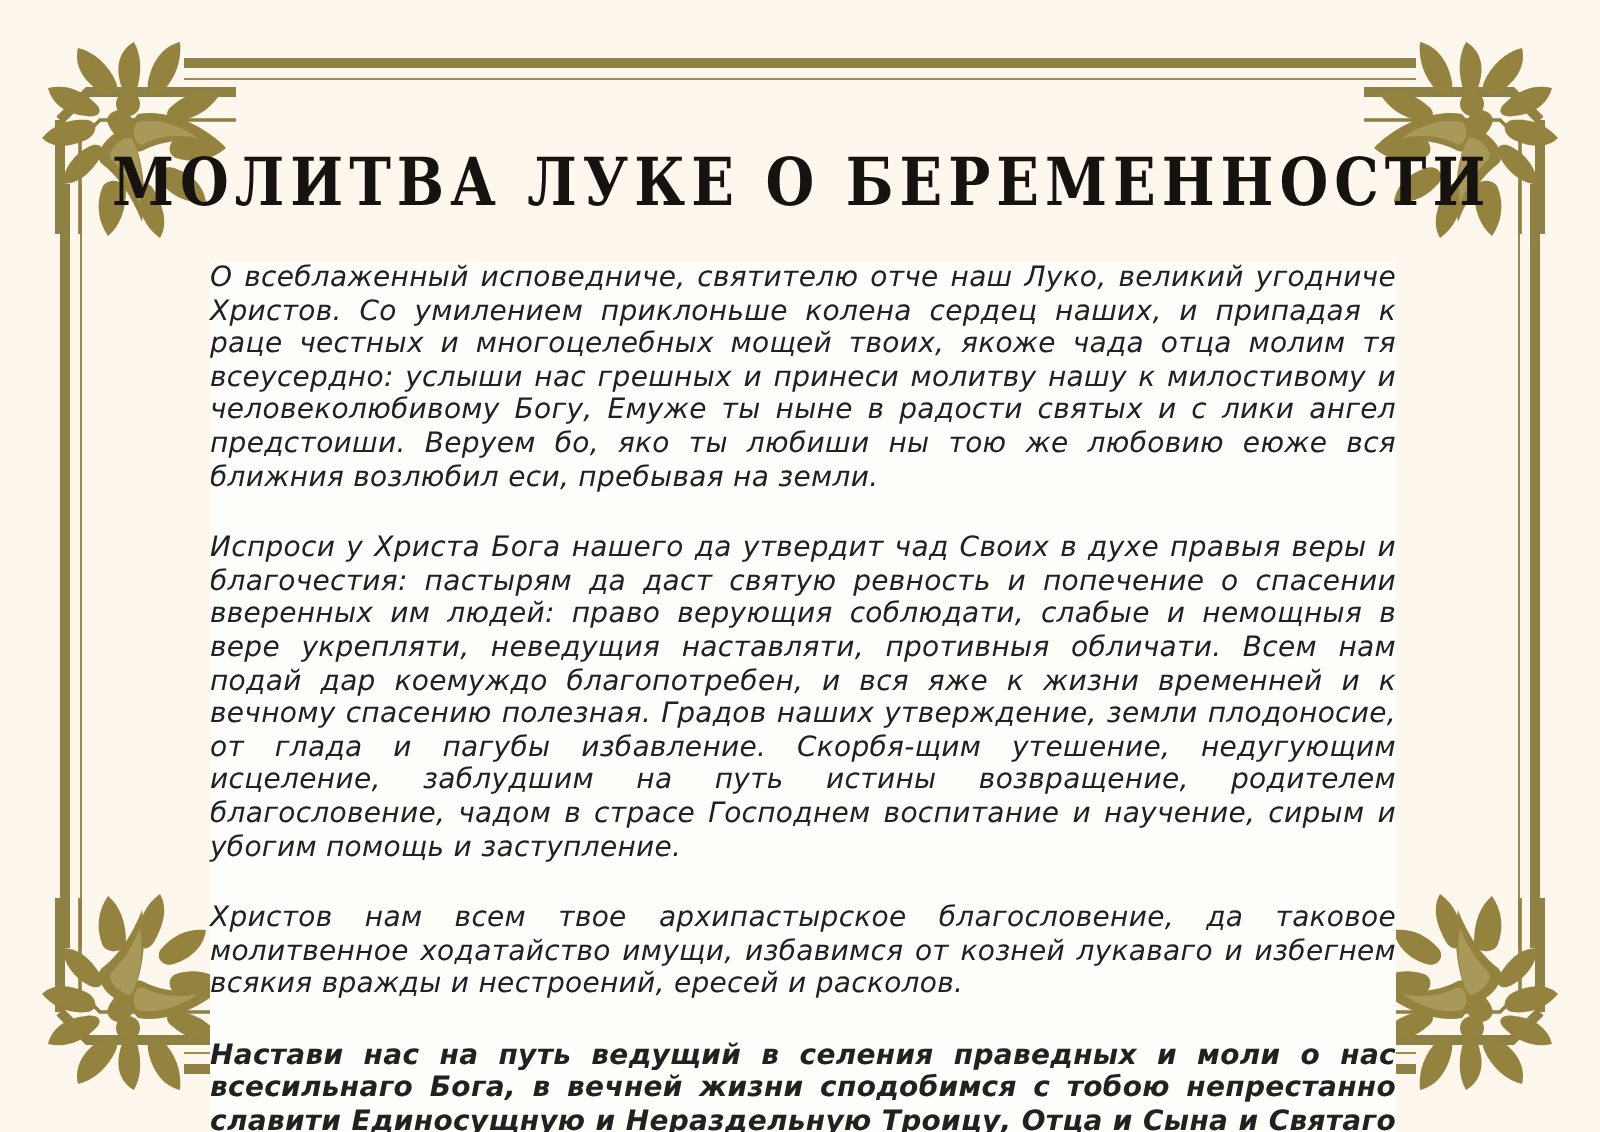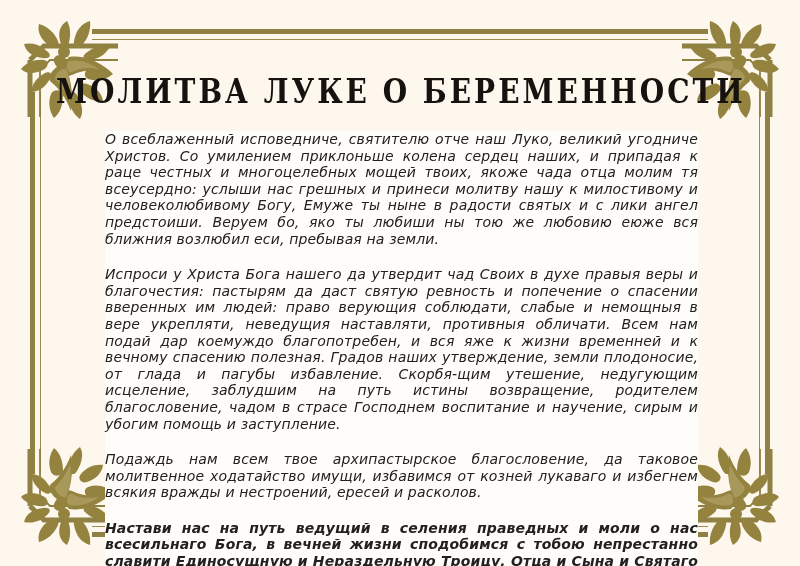--- a/index.html
+++ b/index.html
@@ -249,18 +249,18 @@
     </svg>
   </div>
 
   <div class="content">
 
     <h1 class="title">МОЛИТВА ЛУКЕ О БЕРЕМЕННОСТИ</h1>
 
     <div class="textpanel">
       <p class="para">О всеблаженный исповедниче, святителю отче наш Луко, великий угодниче Христов. Со умилением приклоньше колена сердец наших, и припадая к раце честных и многоцелебных мощей твоих, якоже чада отца молим тя всеусердно: услыши нас грешных и принеси молитву нашу к милостивому и человеколюбивому Богу, Емуже ты ныне в радости святых и с лики ангел предстоиши. Веруем бо, яко ты любиши ны тою же любовию еюже вся ближния возлюбил еси, пребывая на земли.</p>
       <p class="para">Испроси у Христа Бога нашего да утвердит чад Своих в духе правыя веры и благочестия: пастырям да даст святую ревность и попечение о спасении вверенных им людей: право верующия соблюдати, слабые и немощныя в вере укрепляти, неведущия наставляти, противныя обличати. Всем нам подай дар коемуждо благопотребен, и вся яже к жизни временней и к вечному спасению полезная. Градов наших утверждение, земли плодоносие, от глада и пагубы избавление. Скорбя-щим утешение, недугующим исцеление, заблудшим на путь истины возвращение, родителем благословение, чадом в страсе Господнем воспитание и научение, сирым и убогим помощь и заступление.</p>
-      <p class="para">Подаждь нам всем твое архипастырское благословение, да таковое молитвенное ходатайство имущи, избавимся от козней лукаваго и избегнем всякия вражды и нестроений, ересей и расколов.</p>
+      <p class="para">Христов нам всем твое архипастырское благословение, да таковое молитвенное ходатайство имущи, избавимся от козней лукаваго и избегнем всякия вражды и нестроений, ересей и расколов.</p>
       <p class="para">Настави нас на путь ведущий в селения праведных и моли о нас всесильнаго Бога, в вечней жизни сподобимся с тобою непрестанно славити Единосущную и Нераздельную Троицу, Отца и Сына и Святаго Духа. Аминь.</p>
     </div>
 
   </div>
 </div>
 
 </body></html>

